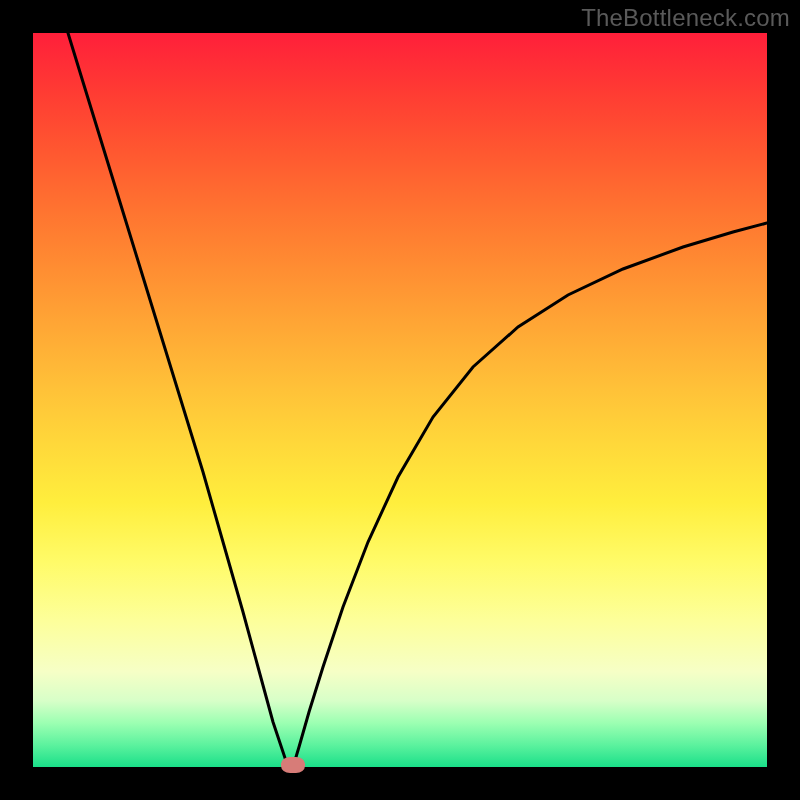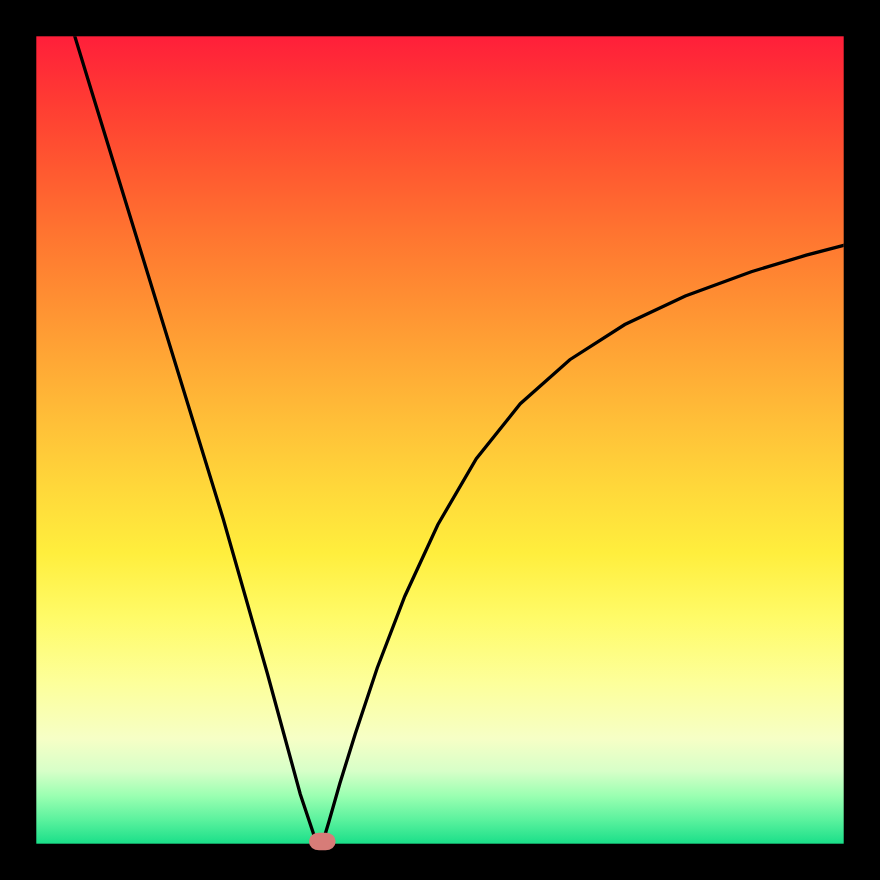--- a/index.html
+++ b/index.html
@@ -69,20 +69,21 @@
     background: #d77c78;
     transform: translate(-50%, -50%);
     z-index: 3;
   }
 </style>
 </head>
 <body>
 
 <div class="frame">
 
+  <div class="watermark">TheBottleneck.com</div>
 
   <div class="plot-area"></div>
 
   <svg class="curve" viewBox="0 0 734 734" preserveAspectRatio="none">
     <path fill="none" stroke="#000" stroke-width="3" stroke-linecap="round" d="M35 0 L50 49 L70 114 L90 179 L110 244 L130 309 L150 374 L170 439 L190 509 L210 579 L225 634 L240 689 L253 728 L260 734"></path>
     <path fill="none" stroke="#000" stroke-width="3" stroke-linecap="round" d="M260 734 L266 714 L276 679 L290 634 L310 574 L335 509 L365 444 L400 384 L440 334 L485 294 L535 262 L590 236 L650 214 L700 199 L734 190"></path>
   </svg>
 
   <div class="marker" style="left: 293px; top: 765px; background: rgb(215, 124, 120);"></div>
 

